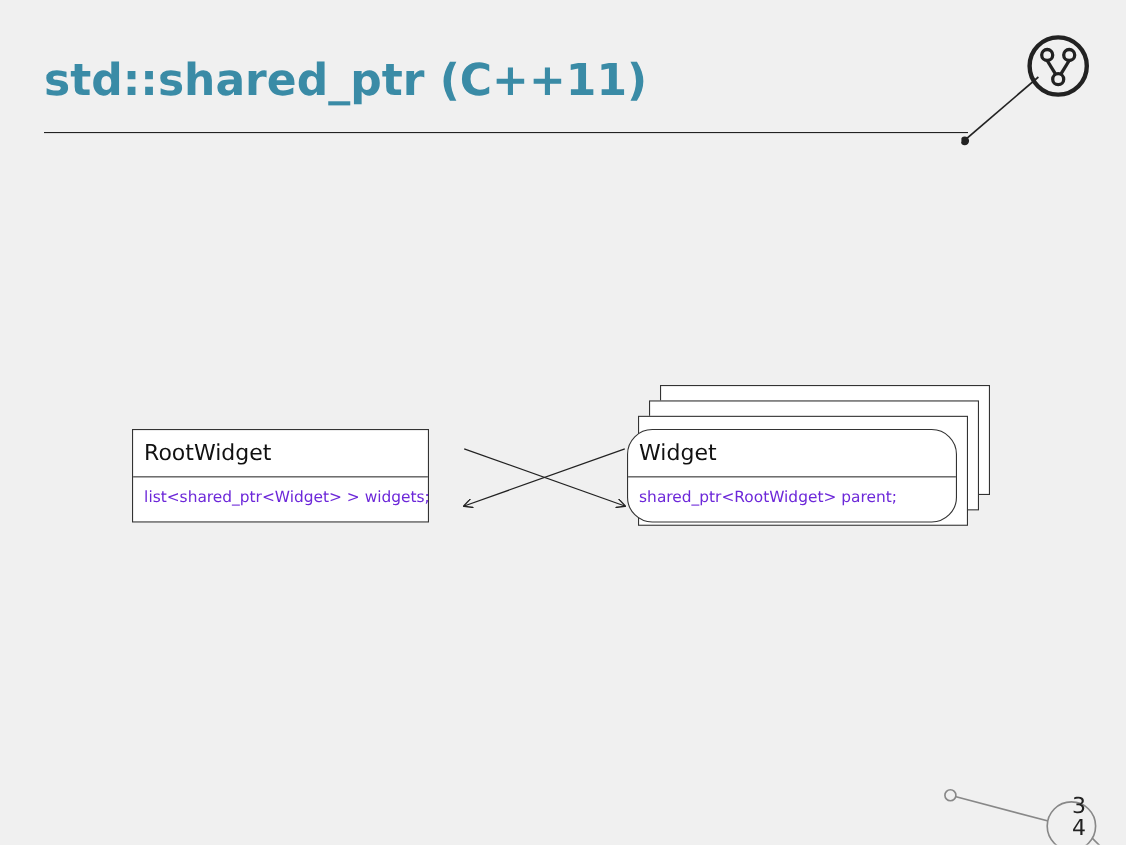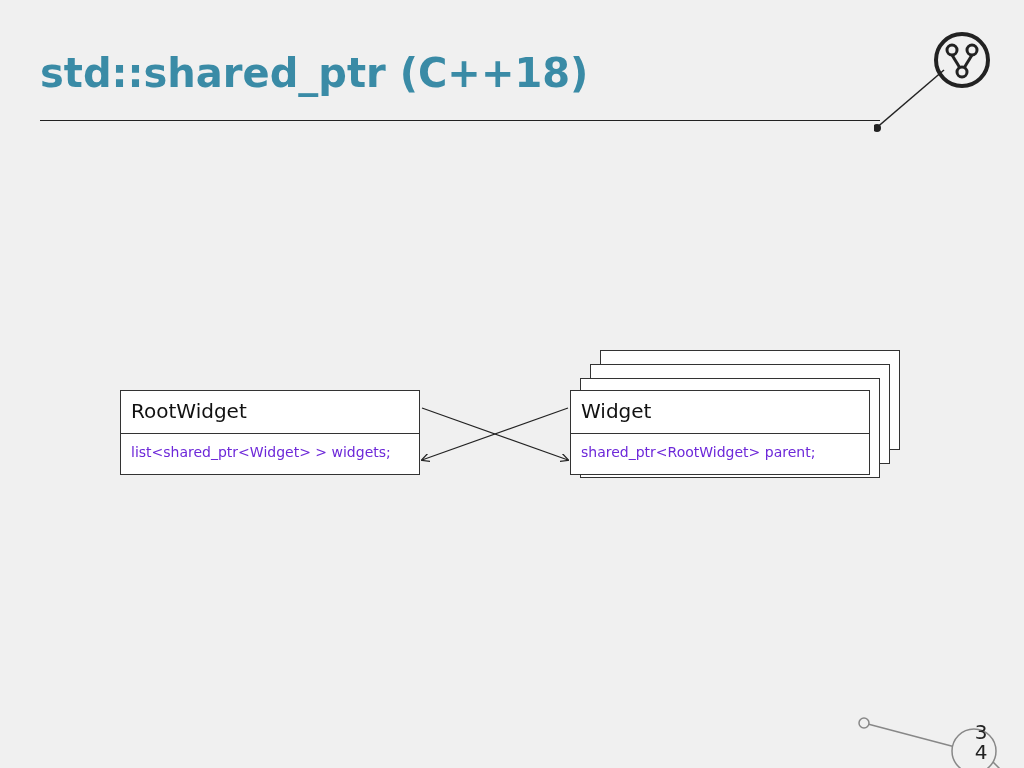--- a/index.html
+++ b/index.html
@@ -67,40 +67,41 @@
     padding: 10px 10px 14px 10px;
     font-size: 14px;
     color: #6d28d9;
     white-space: nowrap;
   }
 
   
   .box-left {
     left: 0;
     top: 40px;
-    width: 300px;
+    width: 270px;
   }
 
   
   .stack-card {
     position: absolute;
     background: #fff;
     border: 1px solid #333;
     width: 300px;
     height: 100px;
     box-sizing: border-box;
   }
   .stack-1 { left: 480px; top: 0; }
   .stack-2 { left: 470px; top: 14px; }
   .stack-3 { left: 460px; top: 28px; }
 
   .box-right {
     left: 450px;
     top: 40px;
     width: 300px;
+    border-radius: 23px;
   }
 
   
   .arrows {
     position: absolute;
     left: 300px;
     top: 50px;
     width: 150px;
     height: 80px;
   }
@@ -125,21 +126,21 @@
     text-align: center;
     line-height: 1.0;
     white-space: pre;
   }
 </style>
 </head>
 <body>
 
 <div class="slide">
 
-  <div class="title">std::shared_ptr (C++18)</div>
+  <div class="title">std::shared_ptr (C++11)</div>
   <div class="title-rule"></div>
 
   <div class="corner">
     <svg width="120" height="120" viewBox="0 0 120 120">
       <line x1="0" y1="100" x2="70" y2="40" stroke="#222" stroke-width="1.5"></line>
       <circle cx="3" cy="98" r="4" fill="#222"></circle>
       <circle cx="88" cy="30" r="26" fill="none" stroke="#222" stroke-width="4"></circle>
 
       <circle cx="78" cy="20" r="5" fill="none" stroke="#222" stroke-width="3"></circle>
       <circle cx="98" cy="20" r="5" fill="none" stroke="#222" stroke-width="3"></circle>

